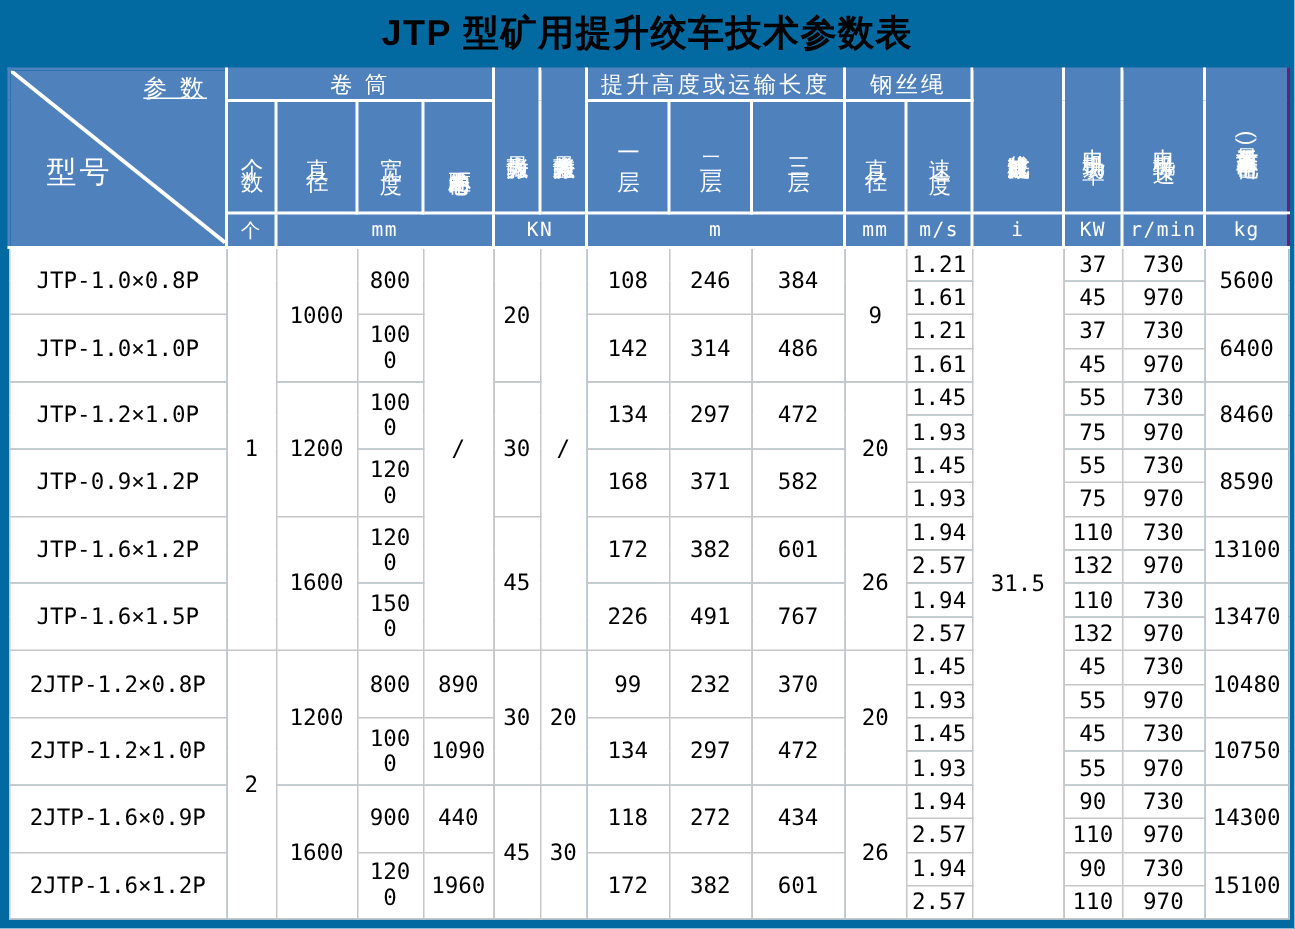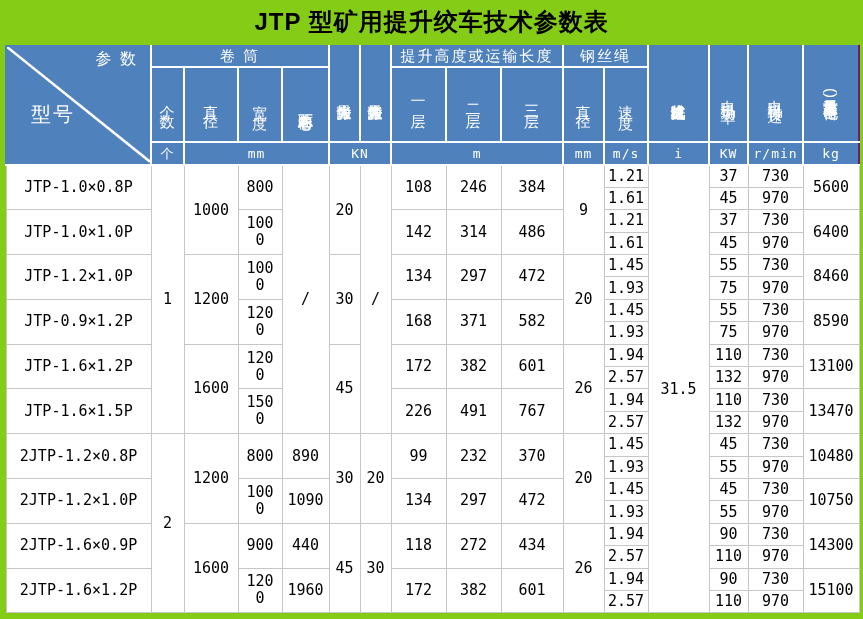--- a/index.html
+++ b/index.html
@@ -1,16 +1,16 @@
 <!DOCTYPE html>
 <html><head>
 <meta charset="utf-8">
 <style>
   html,body{margin:0;padding:0;background:#fff;}
-  .page{position:relative;width:863px;height:619px;background:#84cc16;overflow:hidden;
+  .page{position:relative;width:863px;height:619px;background:#0369a1;overflow:hidden;
         font-family:"Liberation Sans","DejaVu Sans",sans-serif;}
   .title{position:absolute;top:6px;left:0;width:100%;text-align:center;
          font-size:24px;font-weight:bold;color:#000;letter-spacing:1px;}
   table.param{position:absolute;left:5px;top:45px;width:853px;
               border-collapse:collapse;table-layout:fixed;}
   
   th.h{background:#4f81bd;color:#fff;font-weight:normal;border:2px solid #ffffff;
        text-align:center;vertical-align:middle;font-size:15px;padding:0;}
   tr.hr1{height:20px;} tr.hr2{height:75px;} tr.hr3{height:23px;}
   tr.hr1 > th{border-top:2px solid #4f81bd;}
@@ -22,21 +22,21 @@
   .v{writing-mode:vertical-rl;text-orientation:mixed;display:inline-block;
      font-size:15px;line-height:15px;letter-spacing:3px;}
   .v.two{letter-spacing:10px;}
   .v.h76{height:76px;letter-spacing:0;line-height:15px;}
   .v.h48{height:48px;letter-spacing:0;line-height:16px;}
   .vlr{writing-mode:vertical-lr;text-orientation:mixed;display:inline-block;
        font-size:15px;line-height:15px;height:64px;letter-spacing:0;}
   
   th.diag{position:relative;overflow:hidden;}
   .diagline{position:absolute;left:0;top:0;width:100%;height:100%;}
-  .corner-param{position:absolute;top:2px;right:12px;font-size:16px;letter-spacing:2px;}
+  .corner-param{position:absolute;top:2px;right:12px;font-size:16px;letter-spacing:2px;text-decoration:underline;}
   .corner-model{position:absolute;bottom:36px;left:24px;font-size:20px;letter-spacing:2px;}
   
   td.d{background:#fff;color:#000;border:1px solid #c6c6c6;text-align:center;
        vertical-align:middle;font-family:"DejaVu Sans Mono","DejaVu Sans",monospace;
        font-size:15px;line-height:17px;padding:0;}
   tr.sub{height:22.4px;}
   .wrapnum{display:inline-block;max-width:32px;word-break:break-all;line-height:17px;}
 </style>
 </head>
 <body>

